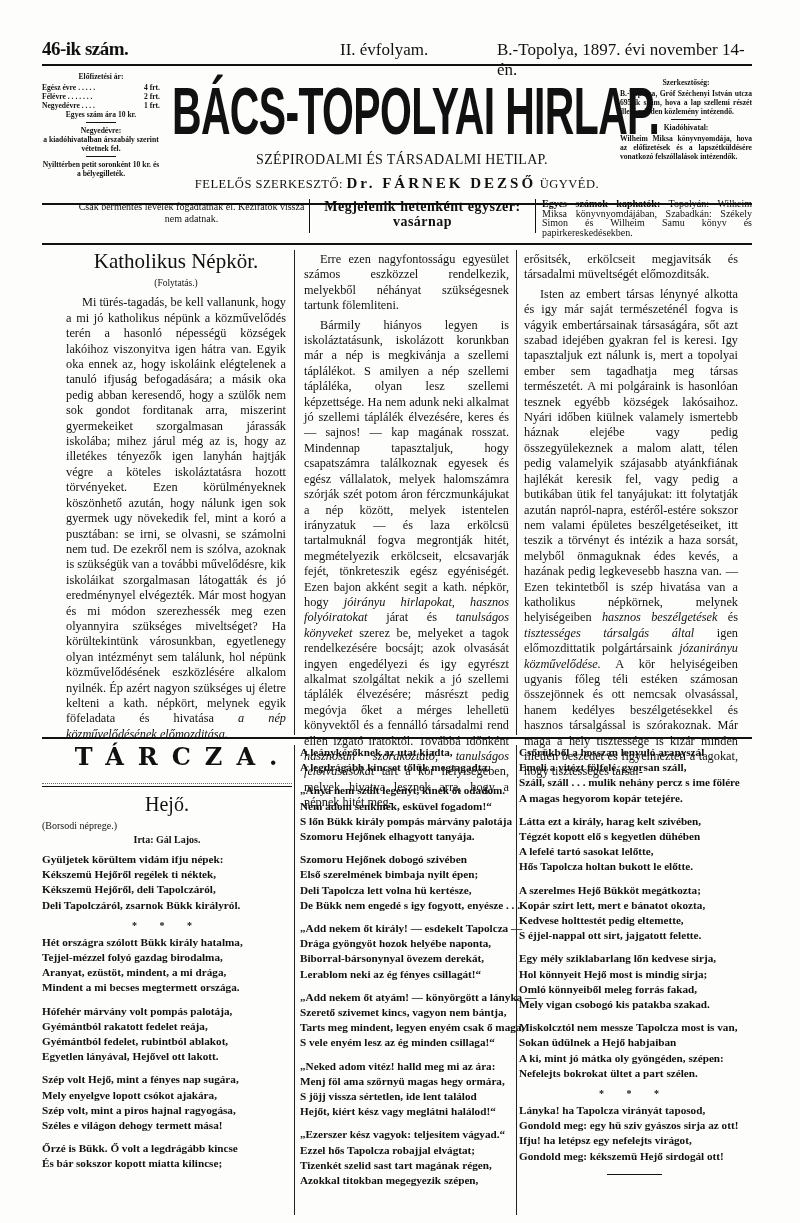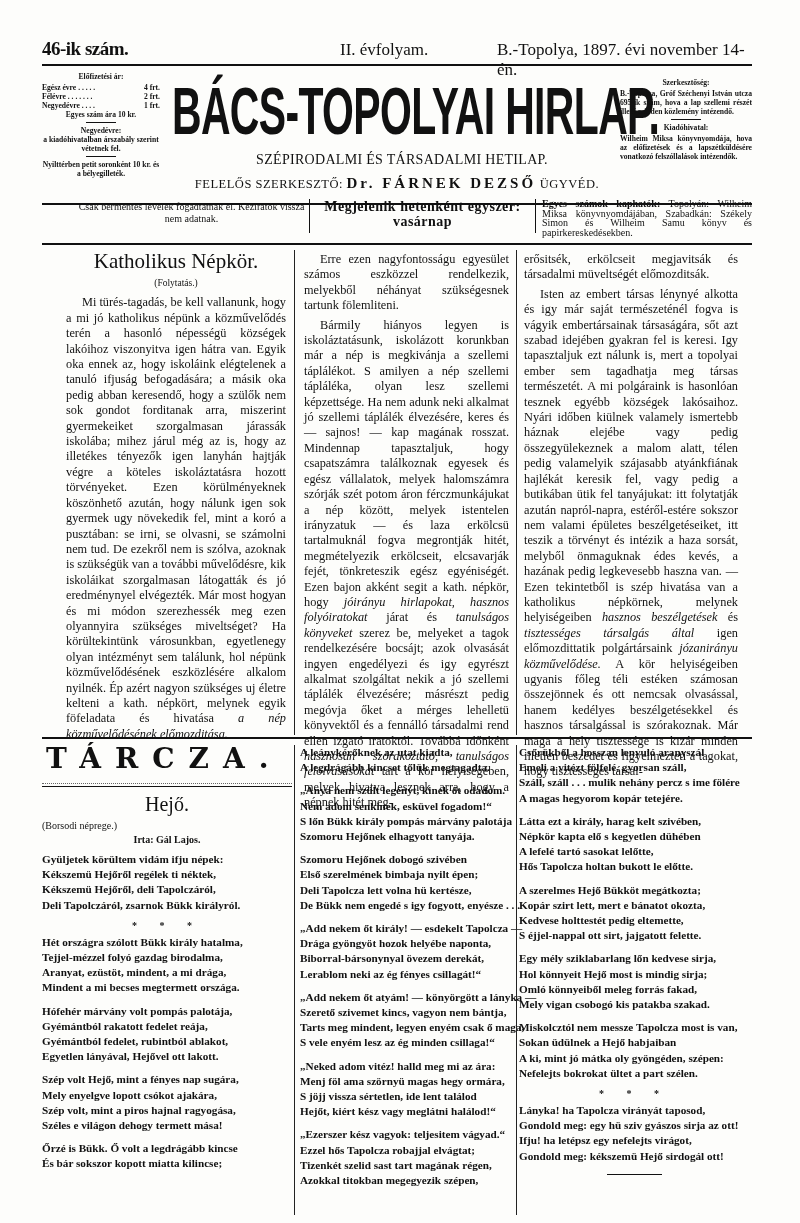--- a/index.html
+++ b/index.html
@@ -49,22 +49,22 @@
   .c2 { left: 258px; top: 248px; width: 213px; }
   .c3 { left: 478px; top: 248px; width: 222px; }
   .vline { position: absolute; border-left: 1px solid #222; }
   .art-title { text-align: center; font-size: 21px; line-height: 26px; margin: 0 0 2px 0; font-weight: normal; }
   .art-sub { text-align: center; font-size: 9.5px; margin-bottom: 2px; }
   .col i { font-style: italic; font-family: Liberation Serif, serif; }
 
   .rule-low { position: absolute; left: 0; right: 0; top: 737px; border-top: 2px solid #111; }
 
   
-  .tarcza { position: absolute; left: 4px; top: 742px; width: 226px; text-align: center;
-    font-family: "DejaVu Serif", serif; font-weight: bold; font-size: 28px; letter-spacing: 14px; }
+  .tarcza { position: absolute; left: 28px; top: 742px; width: 226px; text-align: center;
+    font-family: "DejaVu Serif", serif; font-weight: bold; font-size: 24px; letter-spacing: 14px; }
   .tarcza-rule { position: absolute; left: 0; width: 250px; top: 786px; border-top: 1.5px solid #111; }
   .tarcza-rule2 { position: absolute; left: 0; width: 250px; top: 783px; border-top: 1px dotted #666; }
   .poem { position: absolute; font-size: 11.2px; line-height: 15.2px; font-weight: bold; }
   .poem .stanza { margin-bottom: 8px; }
   .poem .line { white-space: nowrap; }
   .p1 { left: 0; top: 792px; width: 250px; }
   .p2 { left: 258px; top: 745px; width: 215px; }
   .p3 { left: 477px; top: 745px; width: 230px; }
   .poem-title { text-align: center; font-size: 20px; font-weight: normal; line-height: 24px; margin-bottom: 3px; }
   .poem-sub { font-size: 10px; font-weight: normal; line-height: 14px; }
@@ -239,21 +239,21 @@
   <div class="poem p3">
     <div id="pc3">
         <div class="stanza">
           <div class="line">Csőrükből a hosszan lenyuló aranyszál</div>
           <div class="line">Emeli a vitézt fölfelé, gyorsan száll,</div>
           <div class="line">Száll, száll . . . mulik nehány percz s ime fölére</div>
           <div class="line">A magas hegyorom kopár tetejére.</div>
         </div>
         <div class="stanza">
           <div class="line">Látta ezt a király, harag kelt szivében,</div>
-          <div class="line">Népkör kapta elő s kegyetlen dühében</div>
+          <div class="line">Tégzét kopott elő s kegyetlen dühében</div>
           <div class="line">A lefelé tartó sasokat lelőtte,</div>
           <div class="line">Hős Tapolcza holtan bukott le előtte.</div>
         </div>
         <div class="stanza">
           <div class="line">A szerelmes Hejő Bükköt megátkozta;</div>
           <div class="line">Kopár szirt lett, mert e bánatot okozta,</div>
           <div class="line">Kedvese holttestét pedig eltemette,</div>
           <div class="line">S éjjel-nappal ott sirt, jajgatott felette.</div>
         </div>
         <div class="stanza">

